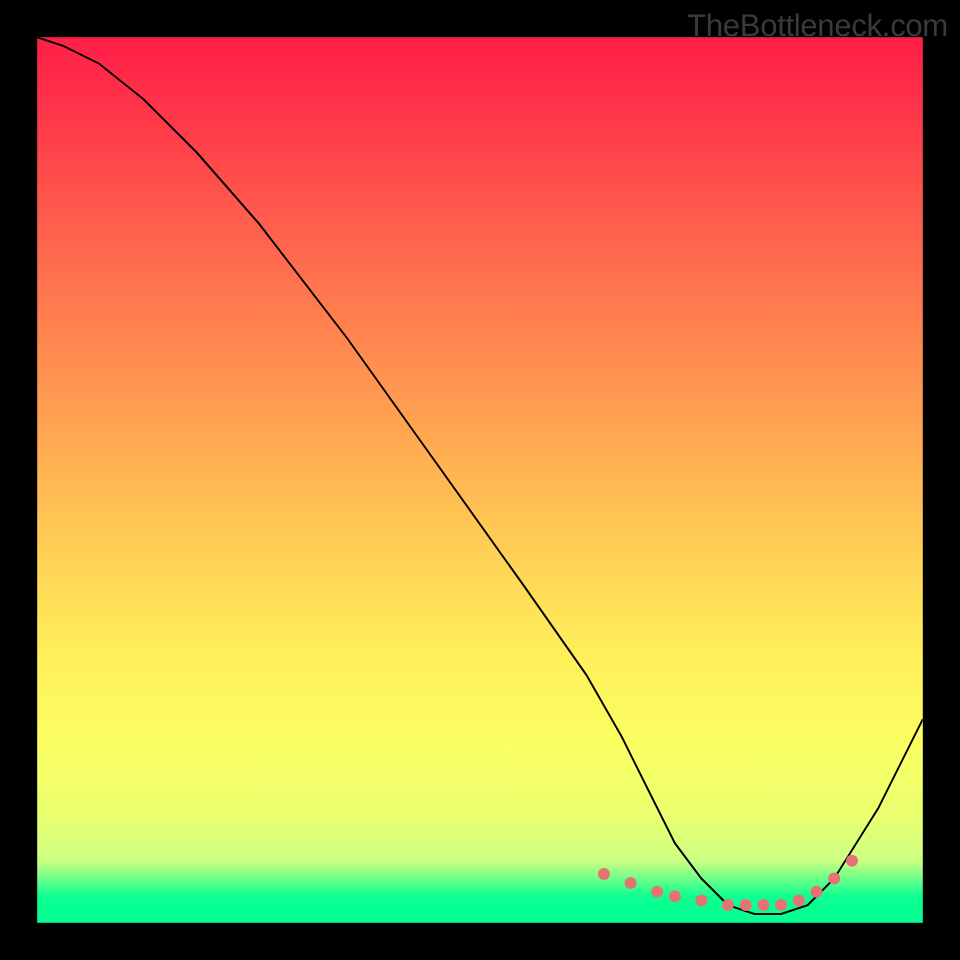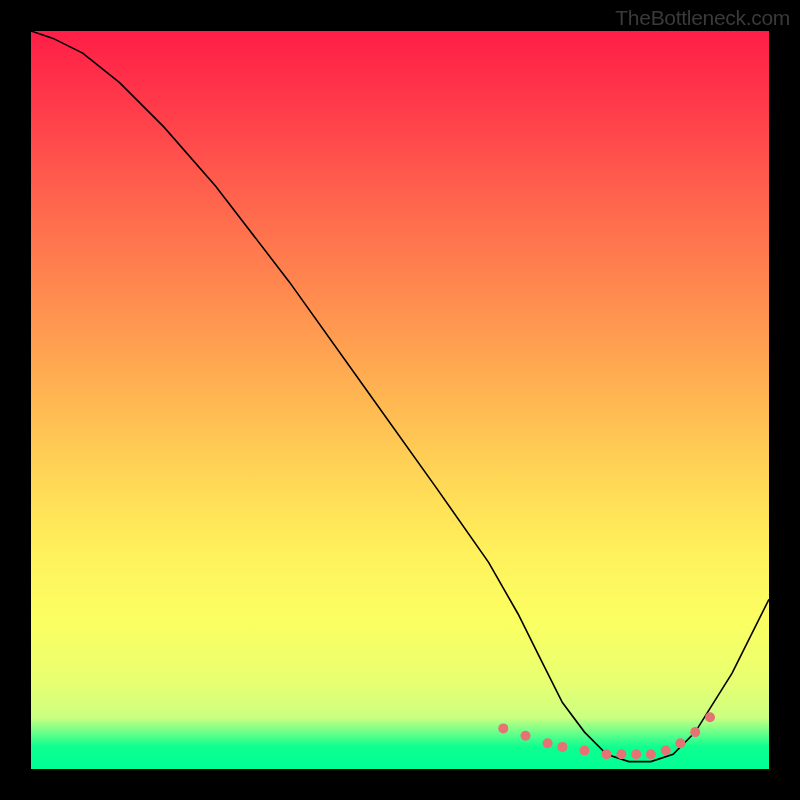--- a/index.html
+++ b/index.html
@@ -7,21 +7,21 @@
   width: 800px;
   height: 800px;
   background: #000;
   position: relative;
   font-family: Arial, sans-serif;
 }
 .watermark {
   position: absolute;
   top: 6px;
   right: 10px;
-  font-size: 21px;
+  font-size: 26px;
   font-weight: 500;
   color: #3a3a3a;
   z-index: 10;
   letter-spacing: -0.3px;
 }
 .plot-area {
   position: absolute;
   left: 31px;
   top: 31px;
   width: 738px;

